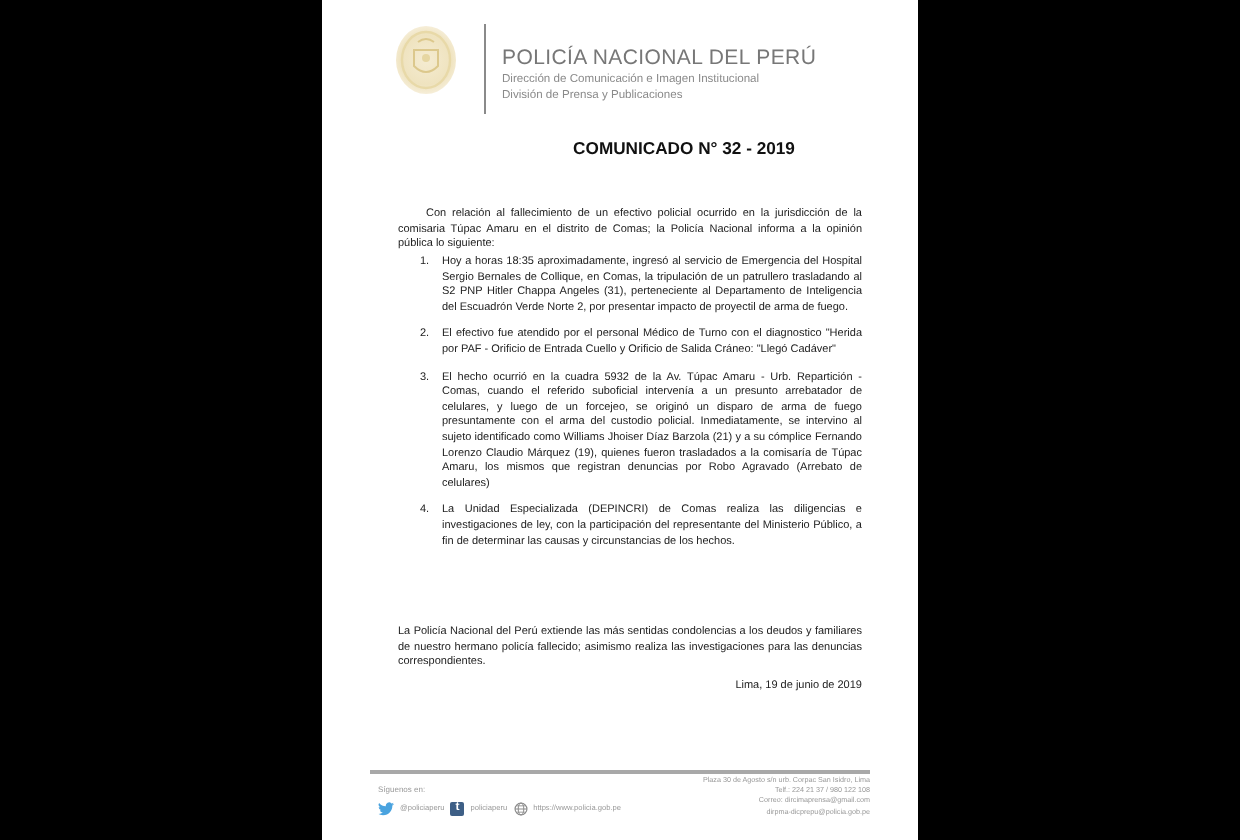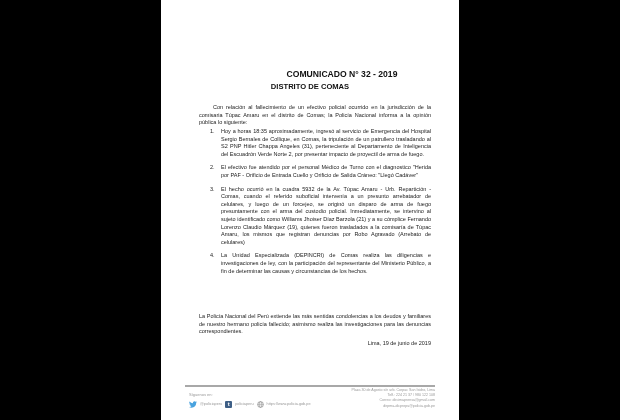--- a/index.html
+++ b/index.html
@@ -40,24 +40,37 @@
   .social { position: absolute; left: 28px; top: 400px; height: 8px; display: flex; align-items: center; gap: 3px; font-size: 3.8px; color: #999; white-space: nowrap; }
   .ico-tw { width: 8px; height: 7px; }
   .ico-tu { width: 7px; height: 7px; background: #3e5f86; color: #fff; font-size: 6px; font-weight: bold; line-height: 7px; text-align: center; border-radius: 1px; }
   .ico-web { width: 7px; height: 7px; }
   .contact { position: absolute; right: 24px; top: 388px; text-align: right; font-size: 3.6px; line-height: 5.2px; color: #999; white-space: nowrap; }
 </style>
 </head>
 <body>
 
 <div class="page">
+  <div class="header">
+    <div class="logo">
+      <svg viewBox="0 0 30 34">
+        <ellipse cx="15" cy="17" rx="12" ry="14" fill="none" stroke="#e8d9a8" stroke-width="1.2"></ellipse>
+        <path d="M9 12 L21 12 L21 20 Q15 26 9 20 Z" fill="none" stroke="#dcc88c" stroke-width="1"></path>
+        <path d="M11 8 Q15 5 19 8" fill="none" stroke="#dcc88c" stroke-width="1"></path>
+        <circle cx="15" cy="16" r="2" fill="#e6d6a2"></circle>
+      </svg>
+    </div>
+    <div class="vbar"></div>
+    <div class="org-name">POLICÍA NACIONAL DEL PERÚ</div>
+    <div class="org-sub l1">Dirección de Comunicación e Imagen Institucional</div>
+    <div class="org-sub l2">División de Prensa y Publicaciones</div>
+  </div>
 
   <div class="title comunicado">COMUNICADO N° 32 - 2019</div>
   <div class="title headline">
-    <div>DISTRITO DE COMAS</div>
   </div>
 
   <div class="body-text intro">Con relación al fallecimiento de un efectivo policial ocurrido en la jurisdicción de la comisaria Túpac Amaru en el distrito de Comas; la Policía Nacional informa a la opinión pública lo siguiente:</div>
 
   <ol class="list">
     <li>
       <span class="num">1.</span>
       <span>Hoy a horas 18:35 aproximadamente, ingresó al servicio de Emergencia del Hospital Sergio Bernales de Collique, en Comas, la tripulación de un patrullero trasladando al S2 PNP Hitler Chappa Angeles (31), perteneciente al Departamento de Inteligencia del Escuadrón Verde Norte 2, por presentar impacto de proyectil de arma de fuego.</span>
     </li>
     <li>

